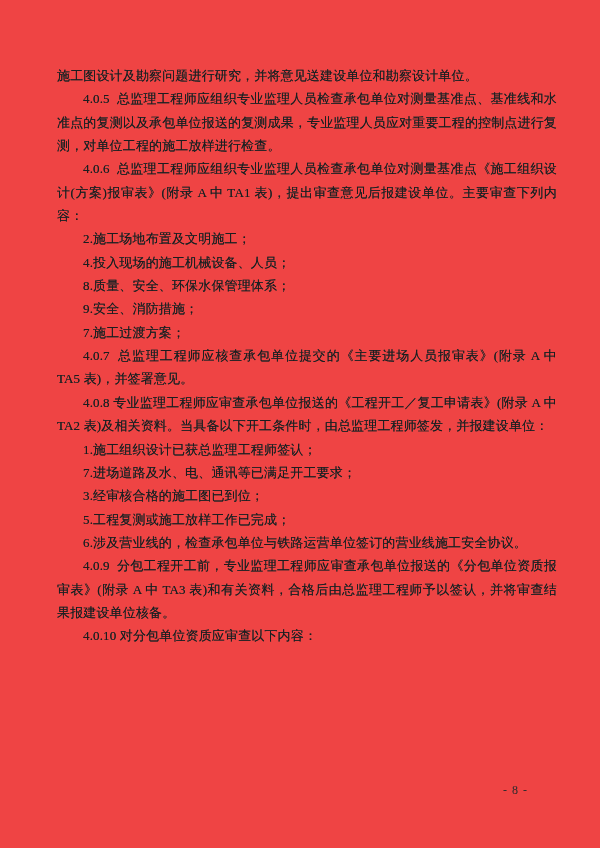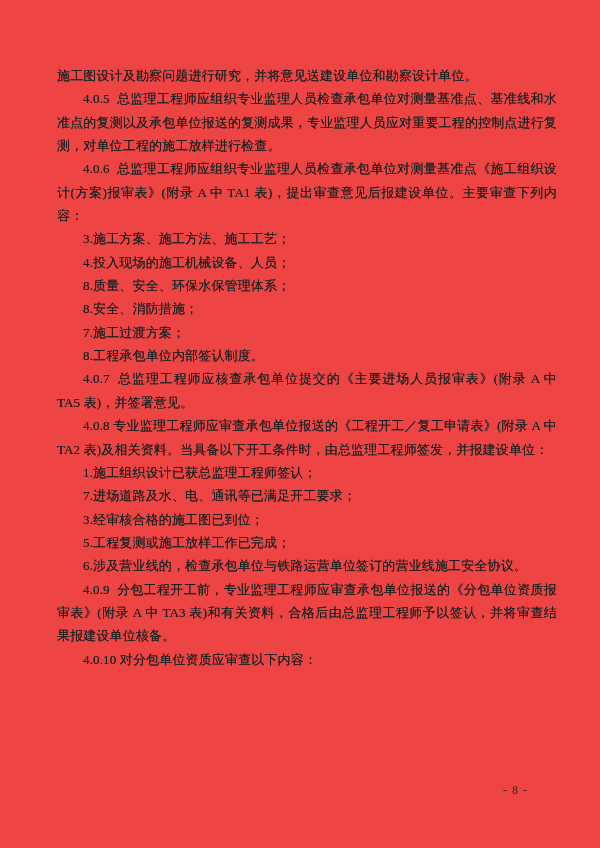--- a/index.html
+++ b/index.html
@@ -46,26 +46,25 @@
   }
 </style>
 </head>
 <body>
 
 <div class="page">
   <div class="content">
     <p class="para flush">施工图设计及勘察问题进行研究，并将意见送建设单位和勘察设计单位。</p>
     <p class="para">4.0.5  总监理工程师应组织专业监理人员检查承包单位对测量基准点、基准线和水准点的复测以及承包单位报送的复测成果，专业监理人员应对重要工程的控制点进行复测，对单位工程的施工放样进行检查。</p>
     <p class="para">4.0.6  总监理工程师应组织专业监理人员检查承包单位对测量基准点《施工组织设计(方案)报审表》(附录 A 中 TA1 表)，提出审查意见后报建设单位。主要审查下列内容：</p>
-    <p class="para">3.施工方案、施工方法、施工工艺；</p>
+    <p class="para">2.施工场地布置及文明施工；</p>
     <p class="para">4.投入现场的施工机械设备、人员；</p>
     <p class="para">8.质量、安全、环保水保管理体系；</p>
-    <p class="para">8.安全、消防措施；</p>
+    <p class="para">9.安全、消防措施；</p>
     <p class="para">7.施工过渡方案；</p>
-    <p class="para">8.工程承包单位内部签认制度。</p>
     <p class="para">4.0.7  总监理工程师应核查承包单位提交的《主要进场人员报审表》(附录 A 中 TA5 表)，并签署意见。</p>
     <p class="para">4.0.8 专业监理工程师应审查承包单位报送的《工程开工／复工申请表》(附录 A 中 TA2 表)及相关资料。当具备以下开工条件时，由总监理工程师签发，并报建设单位：</p>
     <p class="para">1.施工组织设计已获总监理工程师签认；</p>
     <p class="para">7.进场道路及水、电、通讯等已满足开工要求；</p>
     <p class="para">3.经审核合格的施工图已到位；</p>
     <p class="para">5.工程复测或施工放样工作已完成；</p>
     <p class="para">6.涉及营业线的，检查承包单位与铁路运营单位签订的营业线施工安全协议。</p>
     <p class="para">4.0.9  分包工程开工前，专业监理工程师应审查承包单位报送的《分包单位资质报审表》(附录 A 中 TA3 表)和有关资料，合格后由总监理工程师予以签认，并将审查结果报建设单位核备。</p>
     <p class="para">4.0.10 对分包单位资质应审查以下内容：</p>
   </div>

